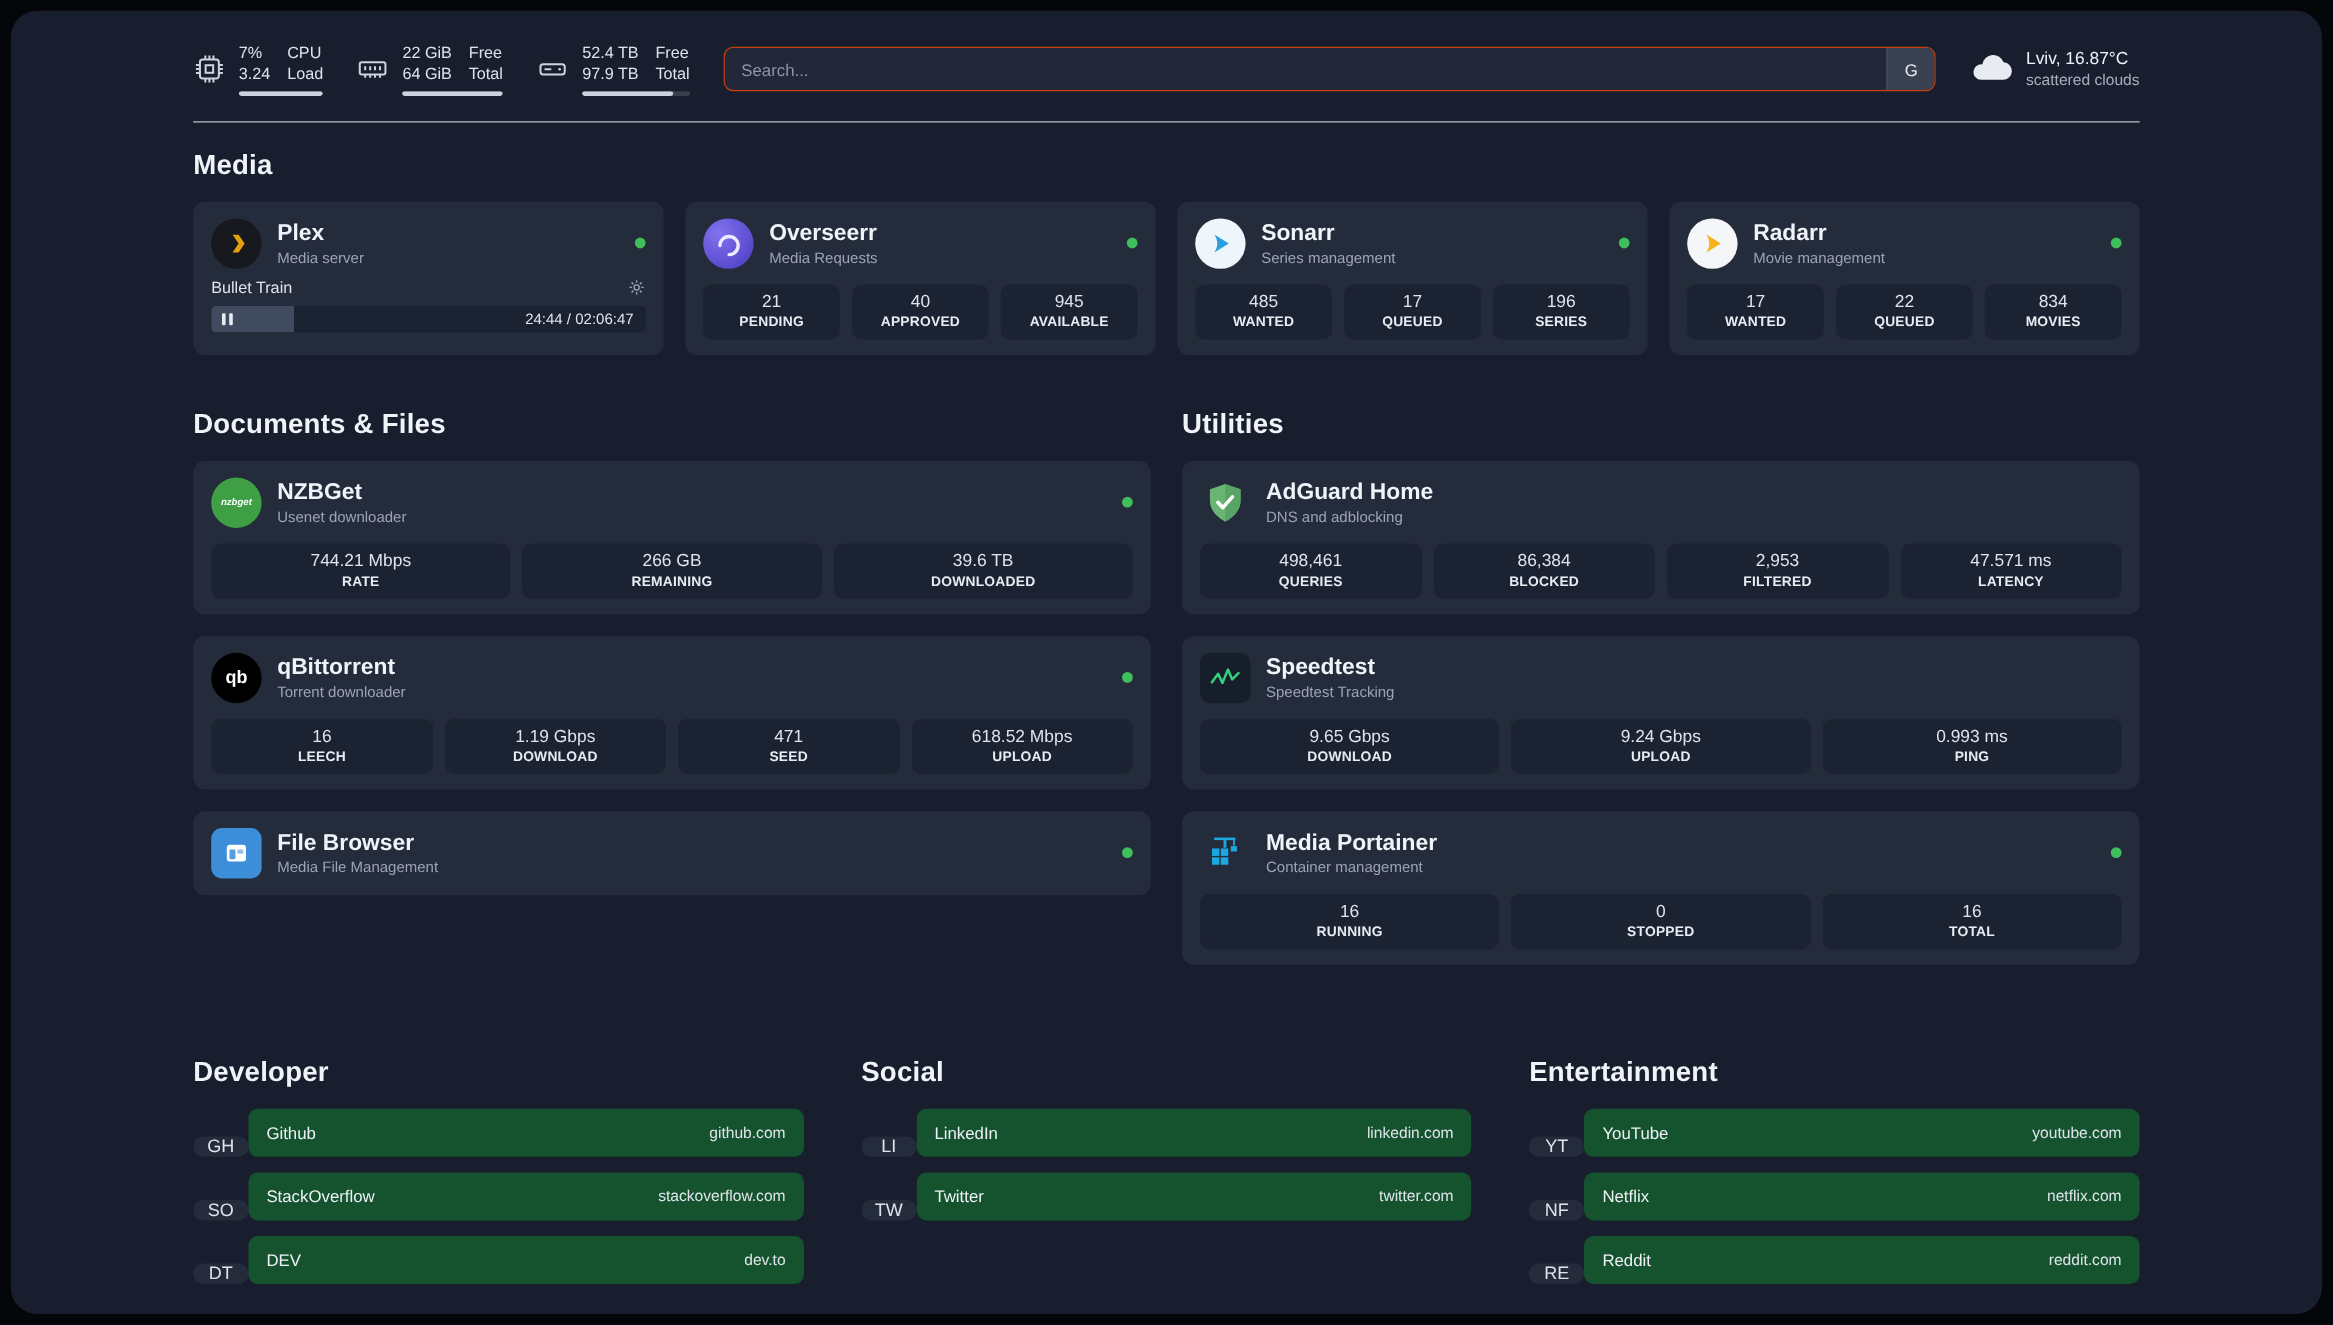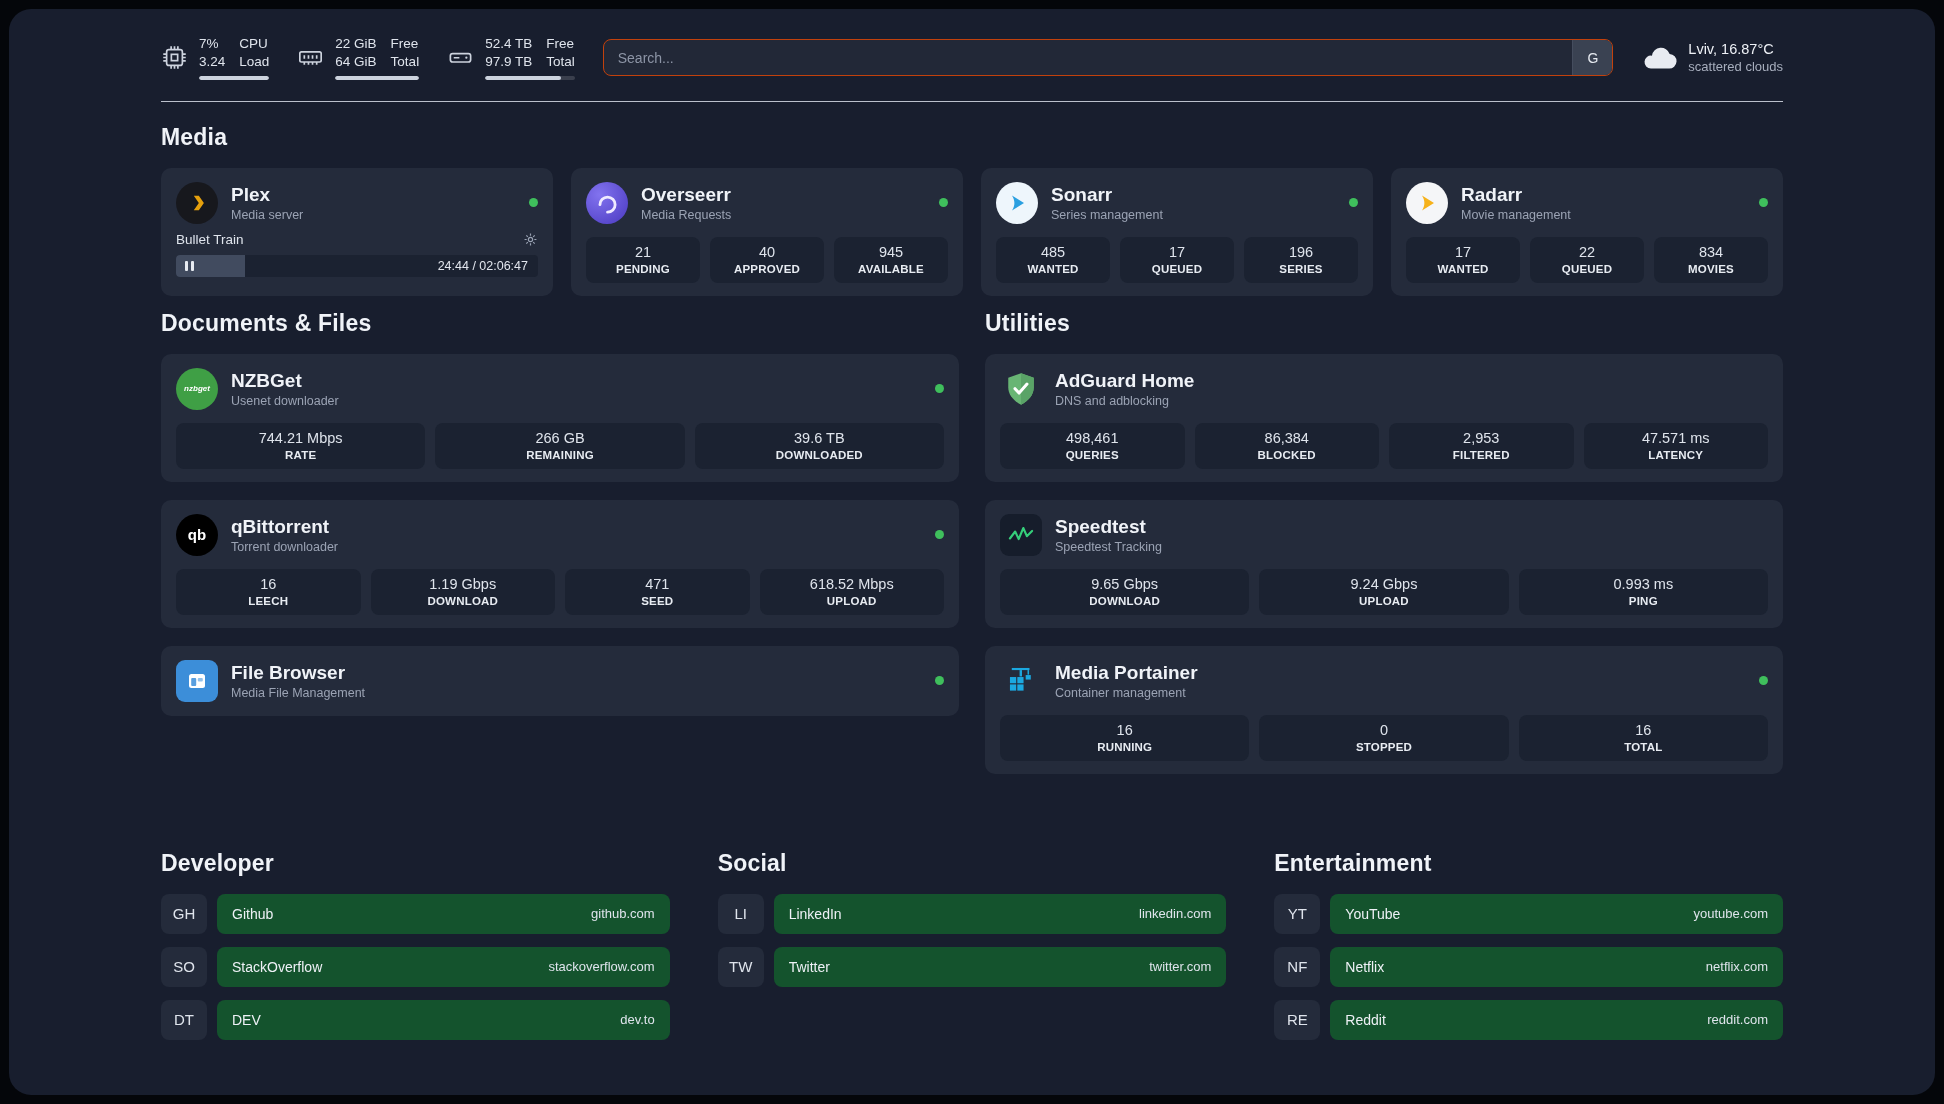--- a/index.html
+++ b/index.html
@@ -26,31 +26,31 @@
   .sys-bar .fill { height:100%; background:#ccd3de; border-radius:2px; }
 
   .search { flex:1; display:flex; align-items:stretch; height:37px;
     background:#222837; border:1px solid #c2410c; border-radius:8px; overflow:hidden; }
   .search input { flex:1; background:transparent; border:0; outline:none; color:#dfe4ec;
     padding:0 14px; font-size:14px; font-family:inherit; }
   .search input::placeholder { color:#8d95a6; }
   .search-engine { width:40px; display:flex; align-items:center; justify-content:center;
     background:#3a4252; color:#e7ebf1; font-size:14px; border-left:1px solid #454d5e; cursor:pointer; }
 
-  .weather { display:flex; align-items:center; gap:11px; }
+  .weather { display:flex; gap:11px; }
   .weather-loc { font-size:14.5px; color:#eef1f6; }
   .weather-cond { font-size:13px; color:#a7aebd; margin-top:2px; }
 
   .divider { margin-top:21px; border-top:1.5px solid rgba(216,222,232,0.85); }
 
   
   h2.section-title { font-size:23px; font-weight:600; color:#f0f3f8; margin:0 0 17px; letter-spacing:0.2px; }
   .media-section { margin-top:22px; }
   .cards-grid4 { display:grid; grid-template-columns:repeat(4,1fr); gap:18px; }
-  .columns { display:grid; grid-template-columns:1fr 1fr; gap:26px; margin-top:14px; }
+  .columns { display:grid; grid-template-columns:1fr 1fr; gap:26px; margin-top:44px; }
   .col .card { margin-bottom:18px; }
 
   .card { background:#242b3b; border-radius:10px; padding:13px 15px; cursor:pointer; }
   .card-header { display:flex; align-items:center; gap:13px; min-height:44px; }
   .app-icon { width:42px; height:42px; flex:0 0 42px; border-radius:50%;
     display:flex; align-items:center; justify-content:center; overflow:hidden; }
   .app-icon.sq { border-radius:9px; }
   .app-icon.plain { background:transparent; }
   .app-meta { display:flex; flex-direction:column; gap:2px; }
   .app-title { font-size:19px; font-weight:600; color:#f0f3f8; }
@@ -79,21 +79,21 @@
   .icon-radarr { background:#f5f6f8; }
   .icon-nzbget { background:#3f9f45; }
   .icon-nzbget span { color:#fff; font-size:8px; font-weight:700; font-style:italic; }
   .icon-qb { background:#000000; }
   .icon-qb span { color:#fff; font-size:15px; font-weight:700; }
   .icon-fb { background:#3c8ed9; }
   .icon-speedtest { background:#161d2b; }
 
   
   .bookmarks { display:grid; grid-template-columns:1fr 1fr 1fr; gap:48px; margin-top:58px; align-items:start; }
-  .bm-row { display:flex; gap:10px; margin-bottom:13px; }
+  .bm-row { display:flex; margin-bottom:13px;align-items:flex-end; }
   .bm-abbr { width:46px; flex:0 0 46px; background:#242b3b; border-radius:8px;
     display:flex; align-items:center; justify-content:center; font-size:15px; color:#dfe4ec; }
   .bm-pill { flex:1; height:40px; background:#14532d; border-radius:8px;
     display:flex; align-items:center; padding:0 15px; cursor:pointer; }
   .bm-name { font-size:14px; color:#eef1f6; }
   .bm-url { margin-left:auto; font-size:13px; color:#dfe4ec; }
 </style>
 </head>
 <body>
 

